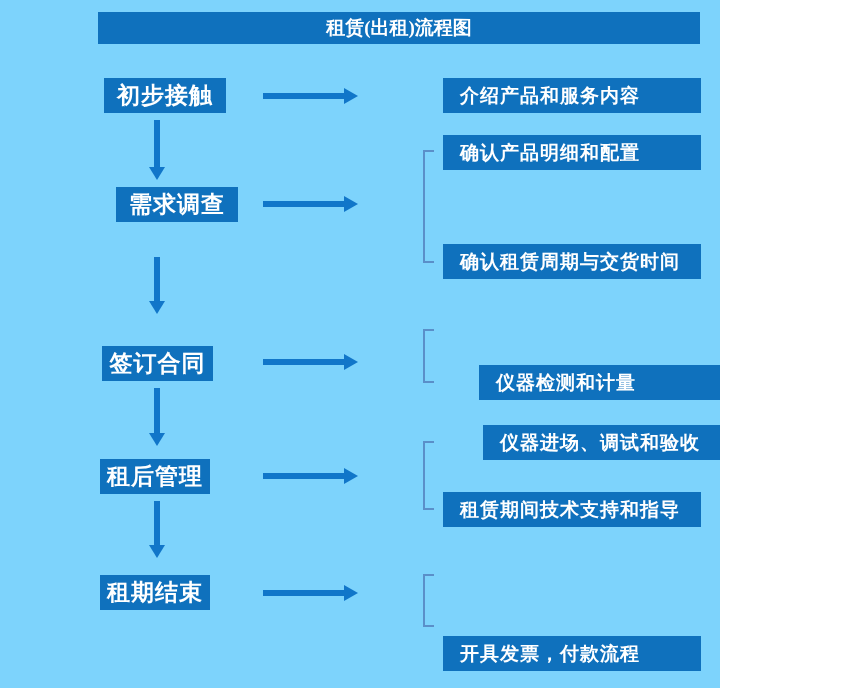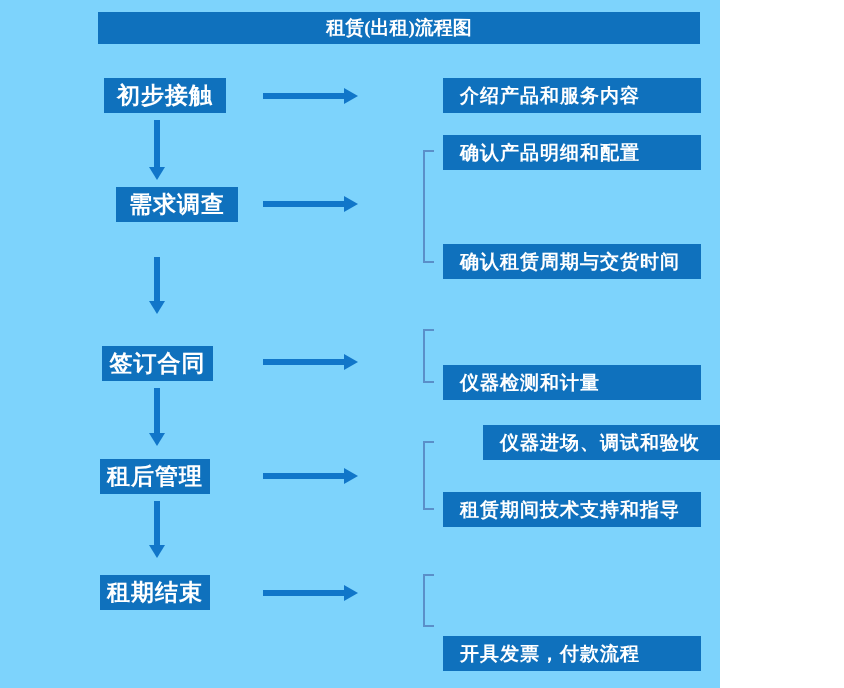--- a/index.html
+++ b/index.html
@@ -164,18 +164,18 @@
   </div>
 
   <div class="bracket" style="top:150px; height:113px;"></div>
   <div class="bracket" style="top:329px; height:54px;"></div>
   <div class="bracket" style="top:441px; height:69px;"></div>
   <div class="bracket" style="top:574px; height:53px;"></div>
 
   <div class="detail" style="top:78px;">介绍产品和服务内容</div>
   <div class="detail" style="top:135px;">确认产品明细和配置</div>
   <div class="detail" style="top:244px;">确认租赁周期与交货时间</div>
-  <div class="detail" style="top:365px;">仪器检测和计量</div>
+  <div class="detail" style="top:365px;margin-left:36px;">仪器检测和计量</div>
   <div class="detail" style="top:425px;margin-left:40px;">仪器进场、调试和验收</div>
   <div class="detail" style="top:492px;">租赁期间技术支持和指导</div>
   <div class="detail" style="top:636px;">开具发票，付款流程</div>
 
 </div>
 
 </body></html>

